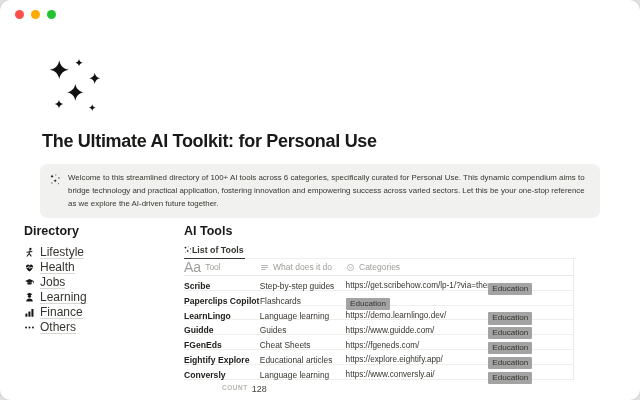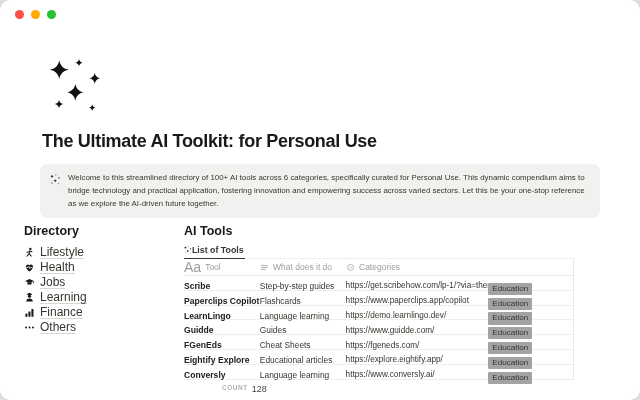--- a/index.html
+++ b/index.html
@@ -203,21 +203,20 @@
     <div class="cell cell-what c-what">Step-by-step guides</div>
     <div class="cell cell-link c-link">https://get.scribehow.com/lp-1/?via=theresanaifc</div>
     <div class="cell c-cat">
       <span class="pill">Education</span>
     </div>
   </div>
 
   <div class="trow">
     <div class="cell cell-tool c-tool">Paperclips Copilot</div>
     <div class="cell cell-what c-what">Flashcards</div>
-    <div class="cell cell-link c-link">https://www.paperclips.app/copilot</div>
     <div class="cell c-cat">
       <span class="pill">Education</span>
     </div>
   </div>
 
   <div class="trow">
     <div class="cell cell-tool c-tool">LearnLingo</div>
     <div class="cell cell-what c-what">Language learning</div>
     <div class="cell cell-link c-link">https://demo.learnlingo.dev/</div>
     <div class="cell c-cat">

